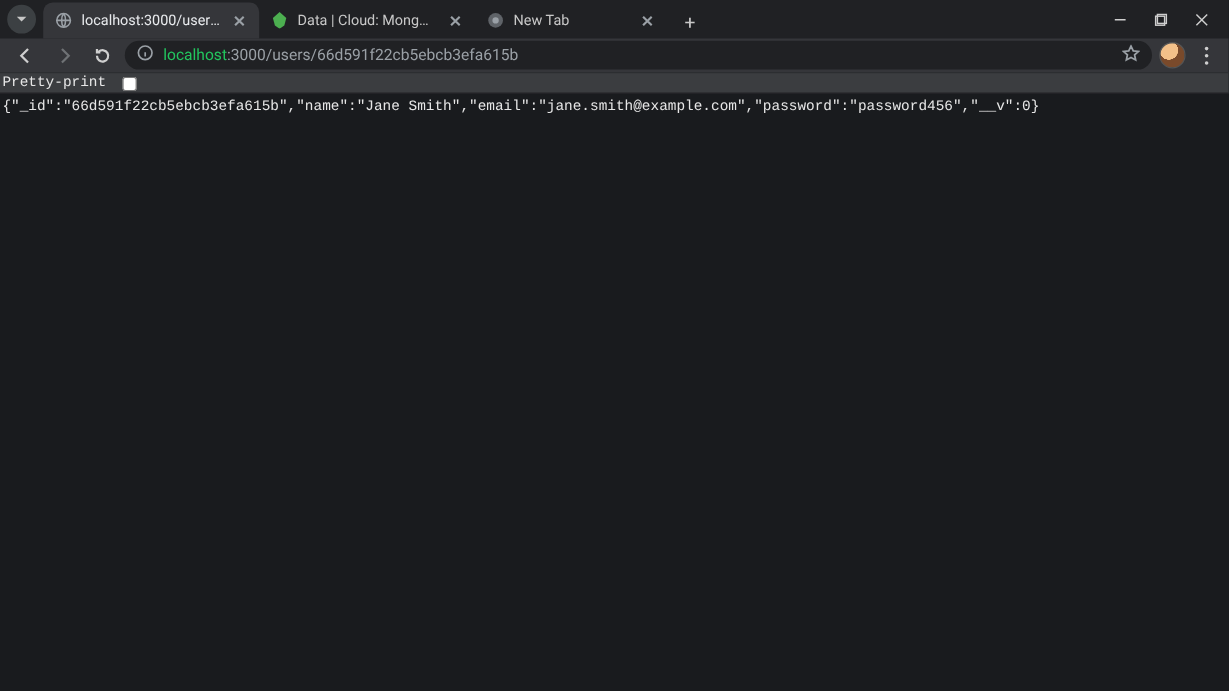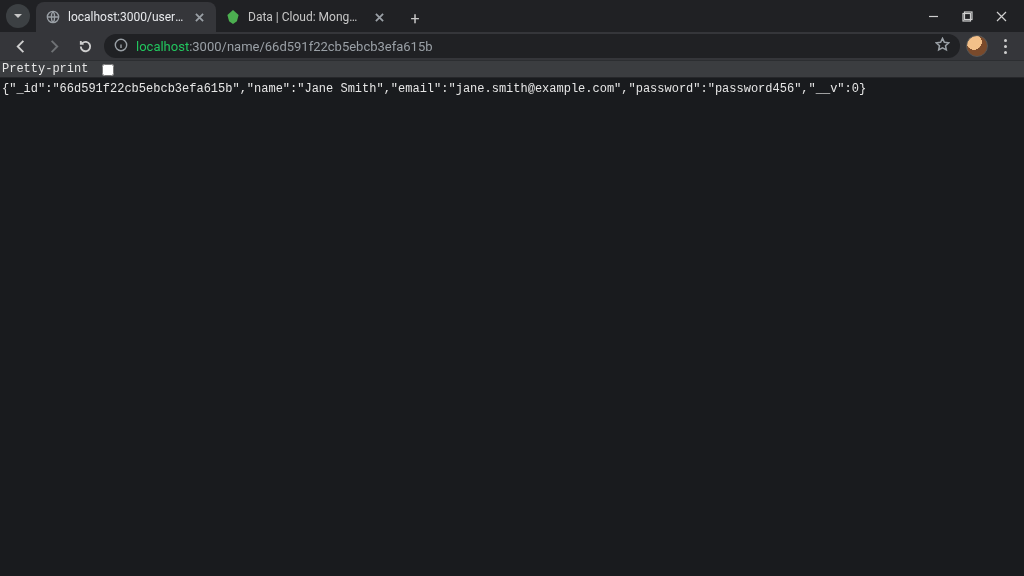--- a/index.html
+++ b/index.html
@@ -192,20 +192,34 @@
     <div class="tab">
       <span class="favicon mongo"></span>
       <span class="title">Data | Cloud: MongoDB Cloud</span>
       <span class="close">
         <svg viewBox="0 0 10 10">
             <path d="M1 1L9 9M9 1L1 9"></path>
           </svg>
       </span>
     </div>
 
+    <div class="tab">
+      <span class="favicon chrome">
+        <svg viewBox="0 0 16 16">
+            <circle cx="8" cy="8" r="7" fill="#5f6368"></circle>
+            <circle cx="8" cy="8" r="3" fill="#9aa0a6"></circle>
+          </svg>
+      </span>
+      <span class="title">New Tab</span>
+      <span class="close">
+        <svg viewBox="0 0 10 10">
+            <path d="M1 1L9 9M9 1L1 9"></path>
+          </svg>
+      </span>
+    </div>
 
     <div class="new-tab-btn">+</div>
   </div>
 
   <div class="titlebar-spacer"></div>
 
   <div class="window-controls">
     <div class="win-btn">
       <svg viewBox="0 0 11 11">
           <path d="M1 5.5h9"></path>
@@ -243,21 +257,21 @@
   </div>
 
   <div class="omnibox">
     <span class="info-icon">
       <svg viewBox="0 0 16 16">
           <circle cx="8" cy="8" r="6.5"></circle>
           <path d="M8 5v0M8 7.5v4"></path>
         </svg>
     </span>
     <span class="url">
-      <span class="host">localhost</span><span class="path">:3000/name/66d591f22cb5ebcb3efa615b</span>
+      <span class="host">localhost</span><span class="path">:3000/users/66d591f22cb5ebcb3efa615b</span>
     </span>
     <span class="omnibox-spacer"></span>
     <span class="star">
       <svg viewBox="0 0 16 16">
           <path d="M8 1.5l2 4.2 4.6.5-3.4 3.1.9 4.5L8 11.6l-4.1 2.2.9-4.5L1.4 6.2l4.6-.5z"></path>
         </svg>
     </span>
   </div>
 
   <div class="avatar"></div>

